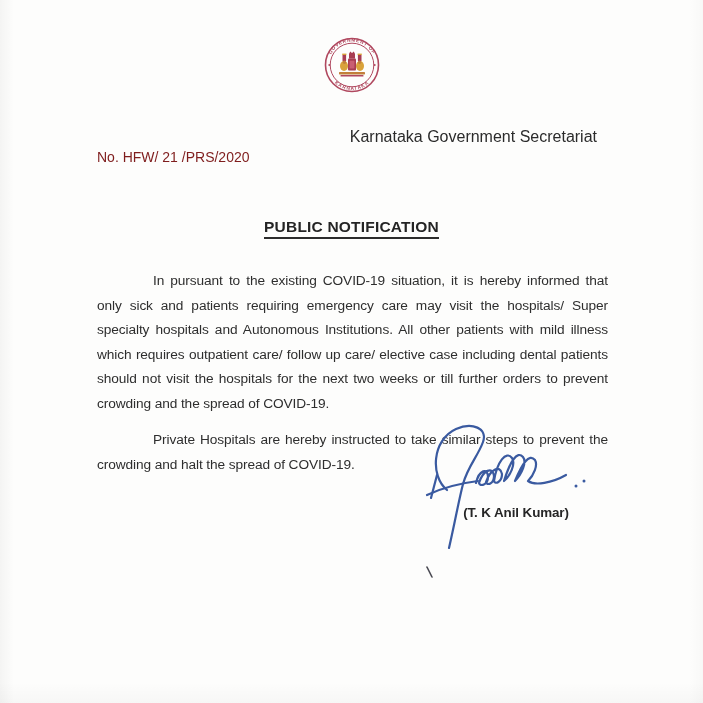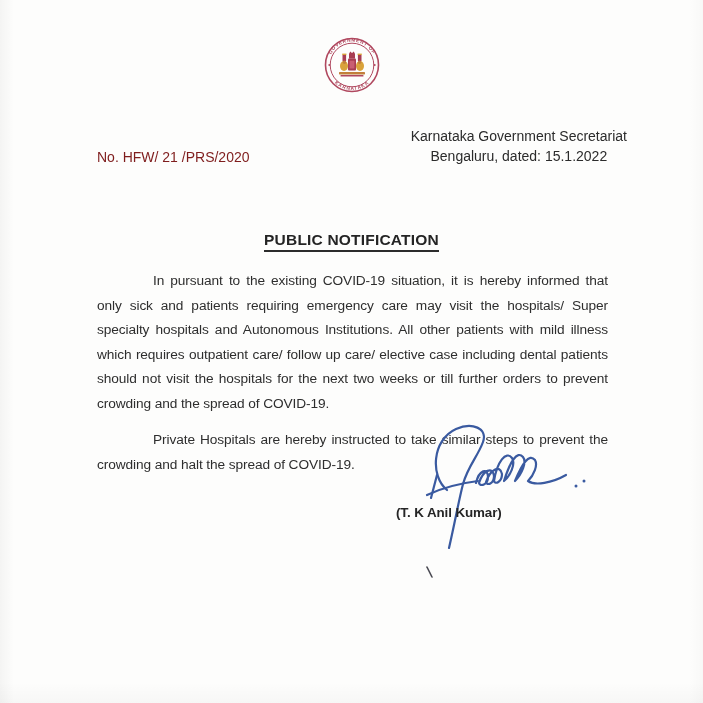--- a/index.html
+++ b/index.html
@@ -41,29 +41,29 @@
   .ref-number {
     position: absolute;
     top: 149px;
     left: 97px;
     font-size: 14px;
     color: #7f1d1d;
   }
   .issuing-office {
     position: absolute;
     top: 127px;
-    right: 76px;
+    right: 106px;
     text-align: center;
-    font-size: 14px;
+    font-size: 16px;
     line-height: 19.5px;
     color: #2b2b2b;
   }
   .doc-title {
     position: absolute;
-    top: 231px;
+    top: 218px;
     left: 0;
     width: 100%;
     text-align: center;
   }
   .doc-title span {
     display: inline-block;
     font-weight: bold;
     font-size: 15.5px;
     letter-spacing: 0.2px;
     color: #242424;
@@ -90,21 +90,21 @@
     position: absolute;
     left: 418px;
     top: 420px;
     pointer-events: none;
   }
   .signatory {
     position: absolute;
     left: 396px;
     top: 503px;
     width: 240px;
-    text-align: left;
+    text-align: center;
     font-size: 13.4px;
     line-height: 19.5px;
     font-weight: bold;
     letter-spacing: -0.1px;
     color: #262626;
   }
 </style>
 </head>
 <body>
 
@@ -142,21 +142,20 @@
       <circle cx="21.4" cy="26.2" r="1.7" fill="#c2803a"></circle>
       <circle cx="36.6" cy="26.2" r="1.7" fill="#c2803a"></circle>
     </g>
   </svg>
 
 
   <div class="ref-number">No. HFW/ 21 /PRS/2020</div>
 
   <div class="issuing-office">
     <div>Karnataka Government Secretariat</div>
-    <div>Bengaluru, dated: 15.1.2022</div>
   </div>
 
   <div class="doc-title">
     <span>PUBLIC NOTIFICATION</span>
   </div>
 
   <div class="body-text">
     <p>In pursuant to the existing COVID-19 situation, it is hereby informed that only sick and patients requiring emergency care may visit the hospitals/ Super specialty hospitals and Autonomous Institutions. All other patients with mild illness which requires outpatient care/ follow up care/ elective case including dental patients should not visit the hospitals for the next two weeks or till further orders to prevent crowding and the spread of COVID-19.</p>
     <p>Private Hospitals are hereby instructed to take similar steps to prevent the crowding and halt the spread of COVID-19.</p>
   </div>

